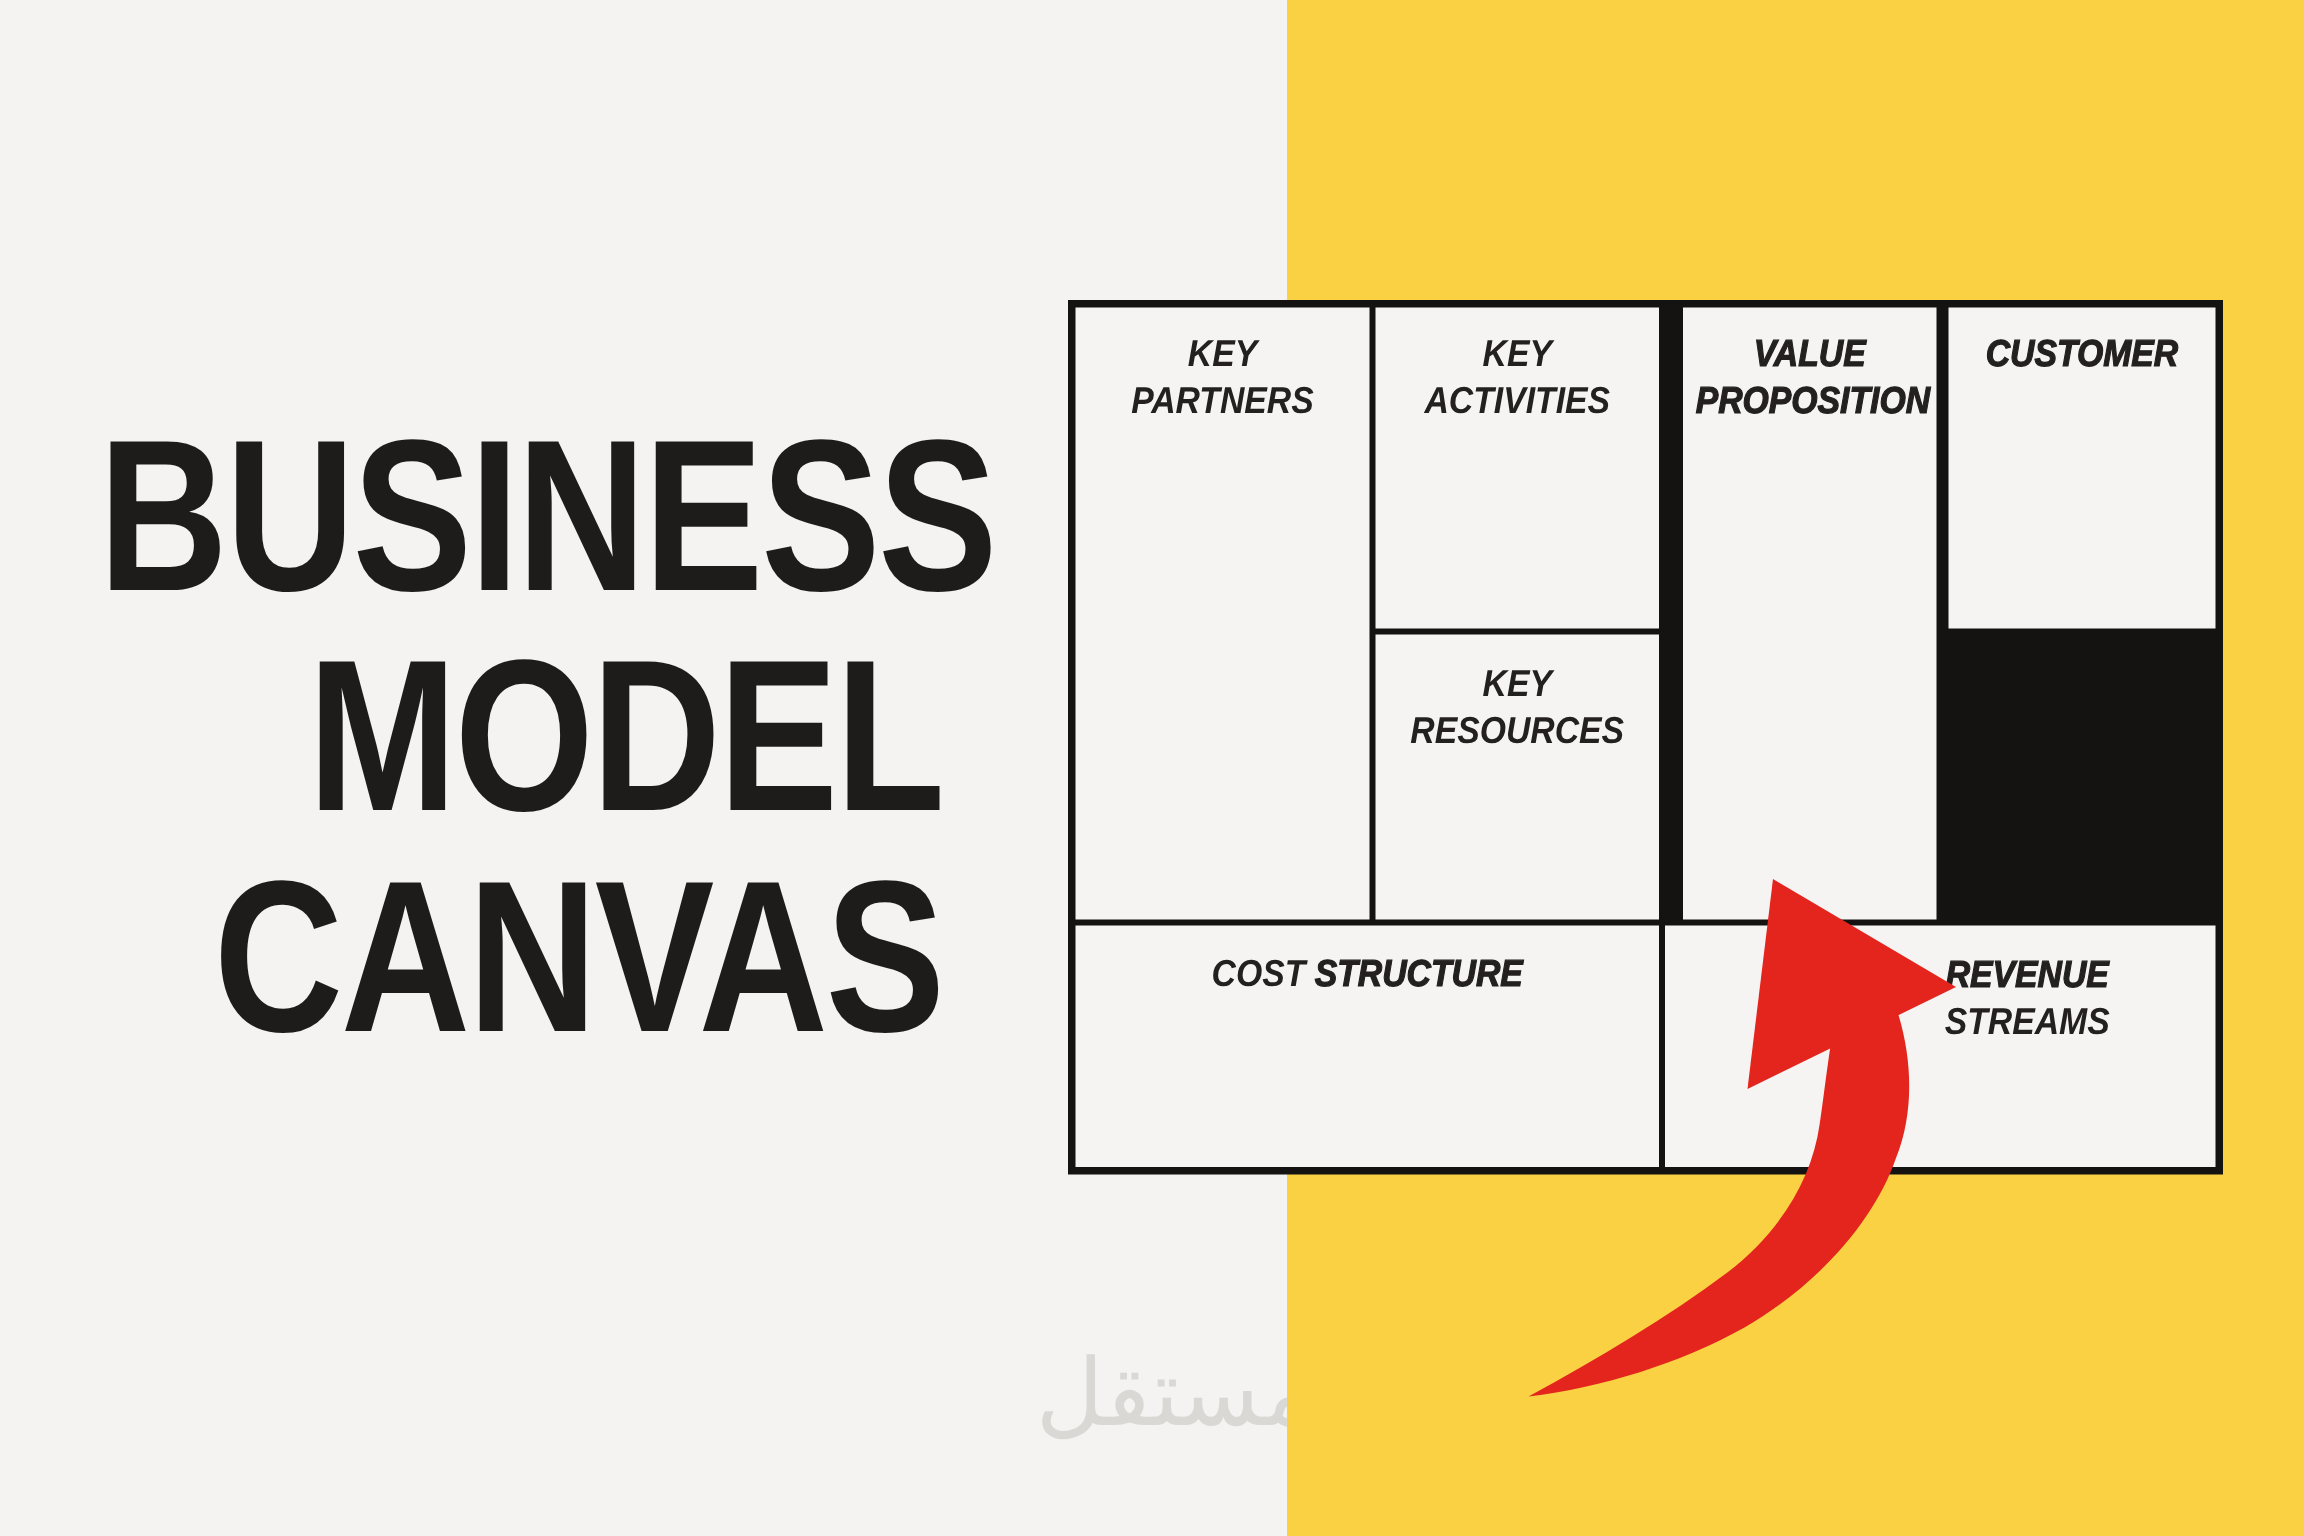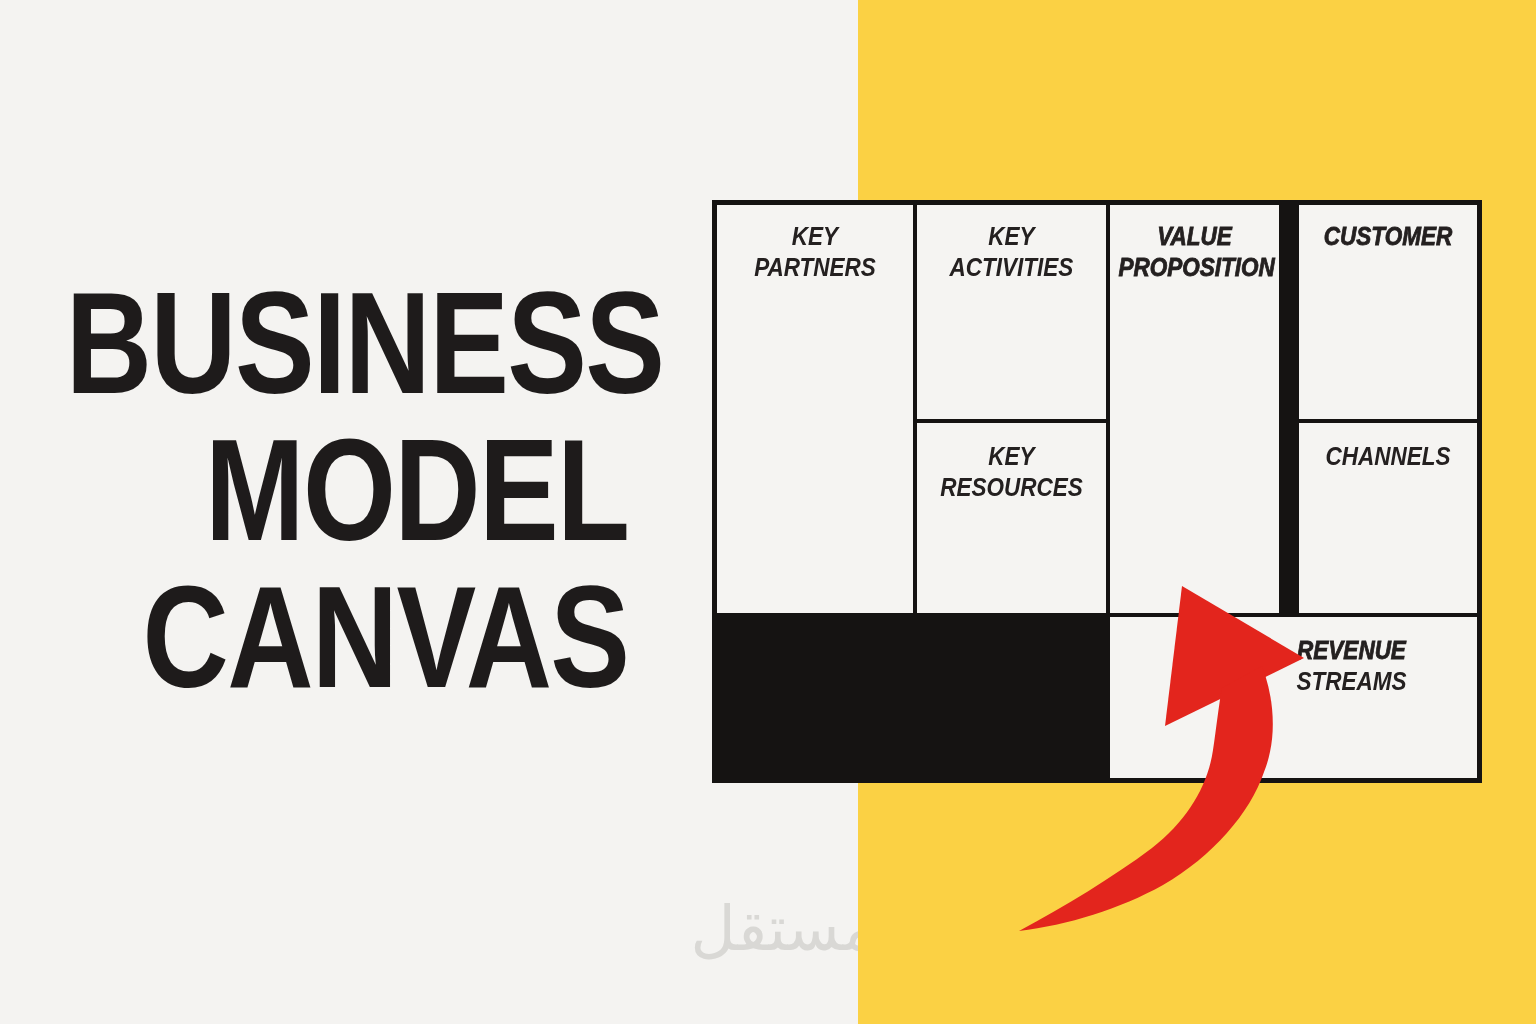--- a/index.html
+++ b/index.html
@@ -17,21 +17,21 @@
   .title{position:absolute;left:8px;top:270px;width:678px;text-align:right;color:var(--c-title);
          font-weight:bold;font-size:144px;line-height:147px;letter-spacing:-2px;}
   .title .tline{display:block;transform:scaleX(0.83);transform-origin:50% 50%;white-space:nowrap;}
 
   
   .bmc{position:absolute;left:712px;top:200px;width:770px;height:583px;background:var(--c-ink);font-style:italic;}
   .cell{position:absolute;background:var(--c-cell);box-sizing:border-box;}
   .c-key-partners{left:5px;top:5px;width:196px;height:408px;}
   .c-key-activities{left:205px;top:5px;width:189px;height:214px;}
   .c-key-resources{left:205px;top:223px;width:189px;height:190px;}
-  .c-value-proposition{left:398px;top:5px;width:169px;height:408px;}
+  .c-value-proposition{left:410px;top:5px;width:169px;height:408px;}
   .c-customer{left:587px;top:5px;width:178px;height:214px;}
   .c-channels{left:587px;top:223px;width:178px;height:190px;}
   .c-cost-structure{left:5px;top:417px;width:389px;height:161px;}
   .c-revenue-streams{left:398px;top:417px;width:367px;height:161px;padding-left:116px;}
 
   .cell-label{width:100%;text-align:center;color:#242020;font-weight:bold;
               font-size:25px;line-height:31px;letter-spacing:0px;
               transform:scaleX(0.9);transform-origin:50% 50%;white-space:nowrap;}
   .pt-top{padding-top:16px;} .pt-mid{padding-top:18px;} .pt-bot{padding-top:17px;}
   .ln{display:block;}
@@ -95,26 +95,26 @@
         <span class="ln heavy">PROPOSITION</span>
       </div>
     </div>
 
     <div class="cell c-customer">
       <div class="cell-label pt-top">
         <span class="ln heavy">CUSTOMER</span>
       </div>
     </div>
 
-    <div class="cell c-channels">
-      <div class="cell-label pt-mid">
-        <span class="ln">CHANNELS</span>
+
+    <div class="cell c-cost-structure">
+      <div class="cell-label pt-bot">
+        <span>COST</span> <span class="heavy">STRUCTURE</span>
       </div>
     </div>
-
 
     <div class="cell c-revenue-streams">
       <div class="cell-label pt-mid">
         <span class="ln heavy">REVENUE</span>
         <span class="ln">STREAMS</span>
       </div>
     </div>
 
   </div>
 

